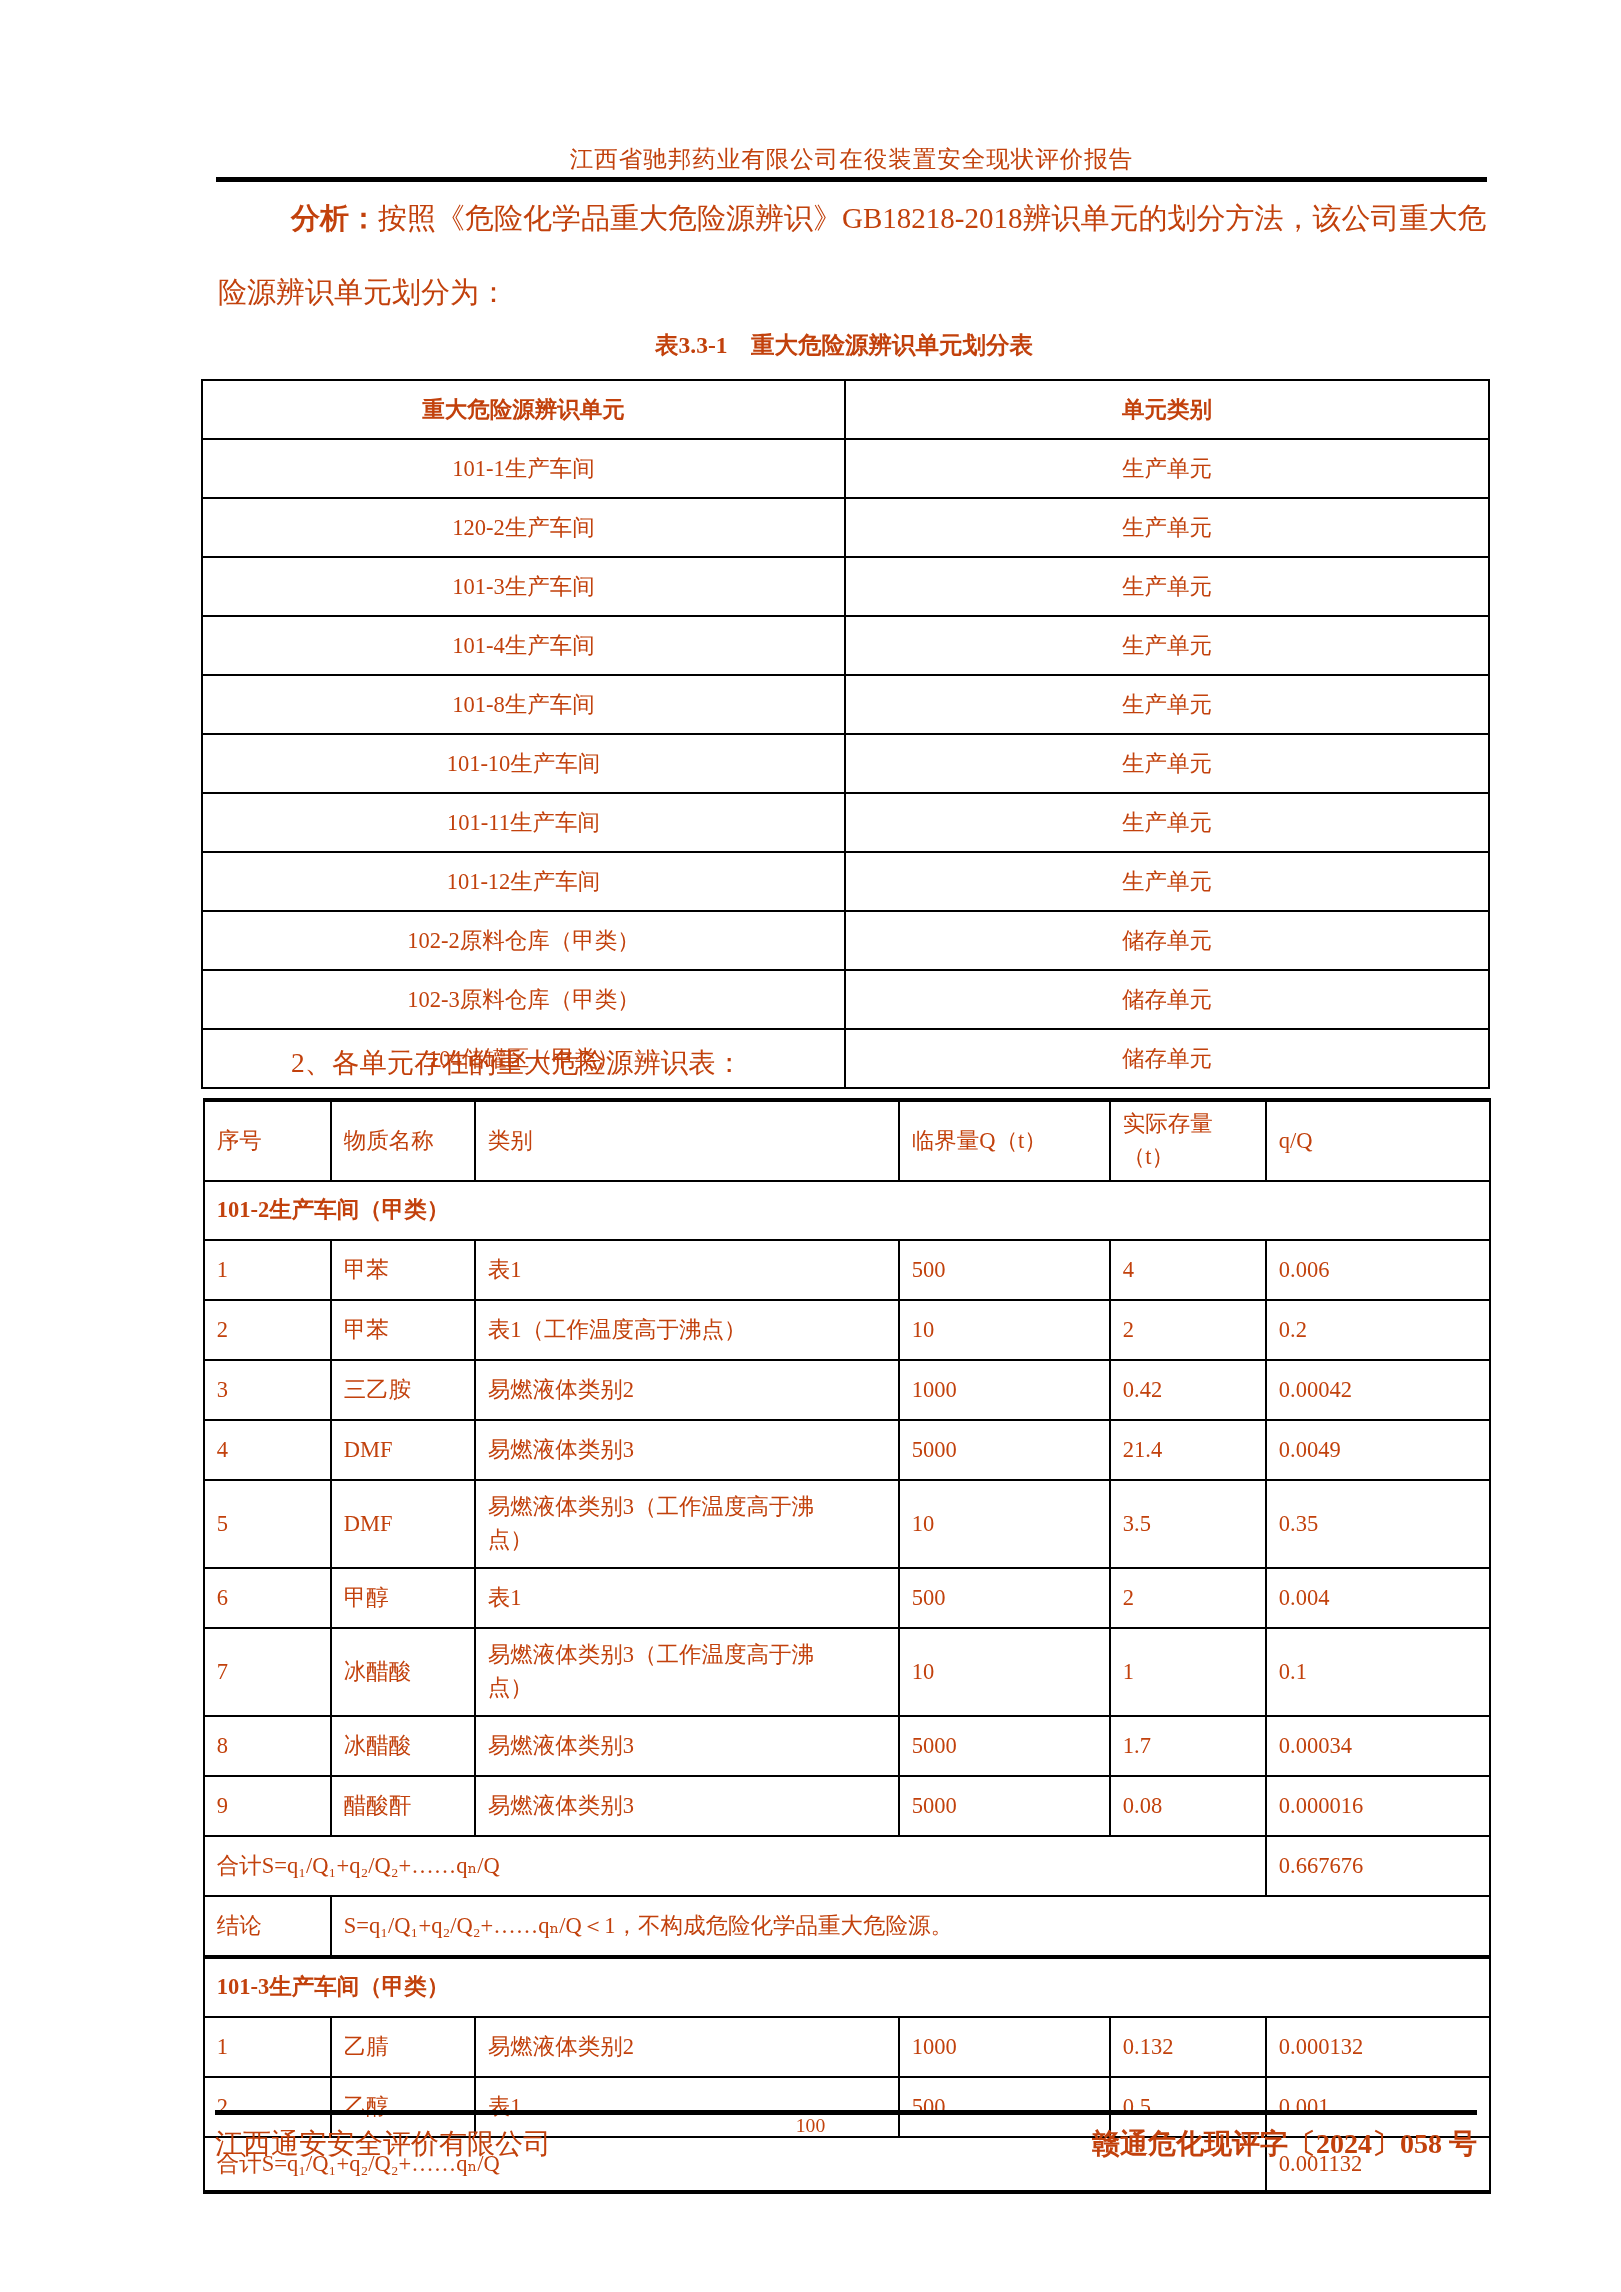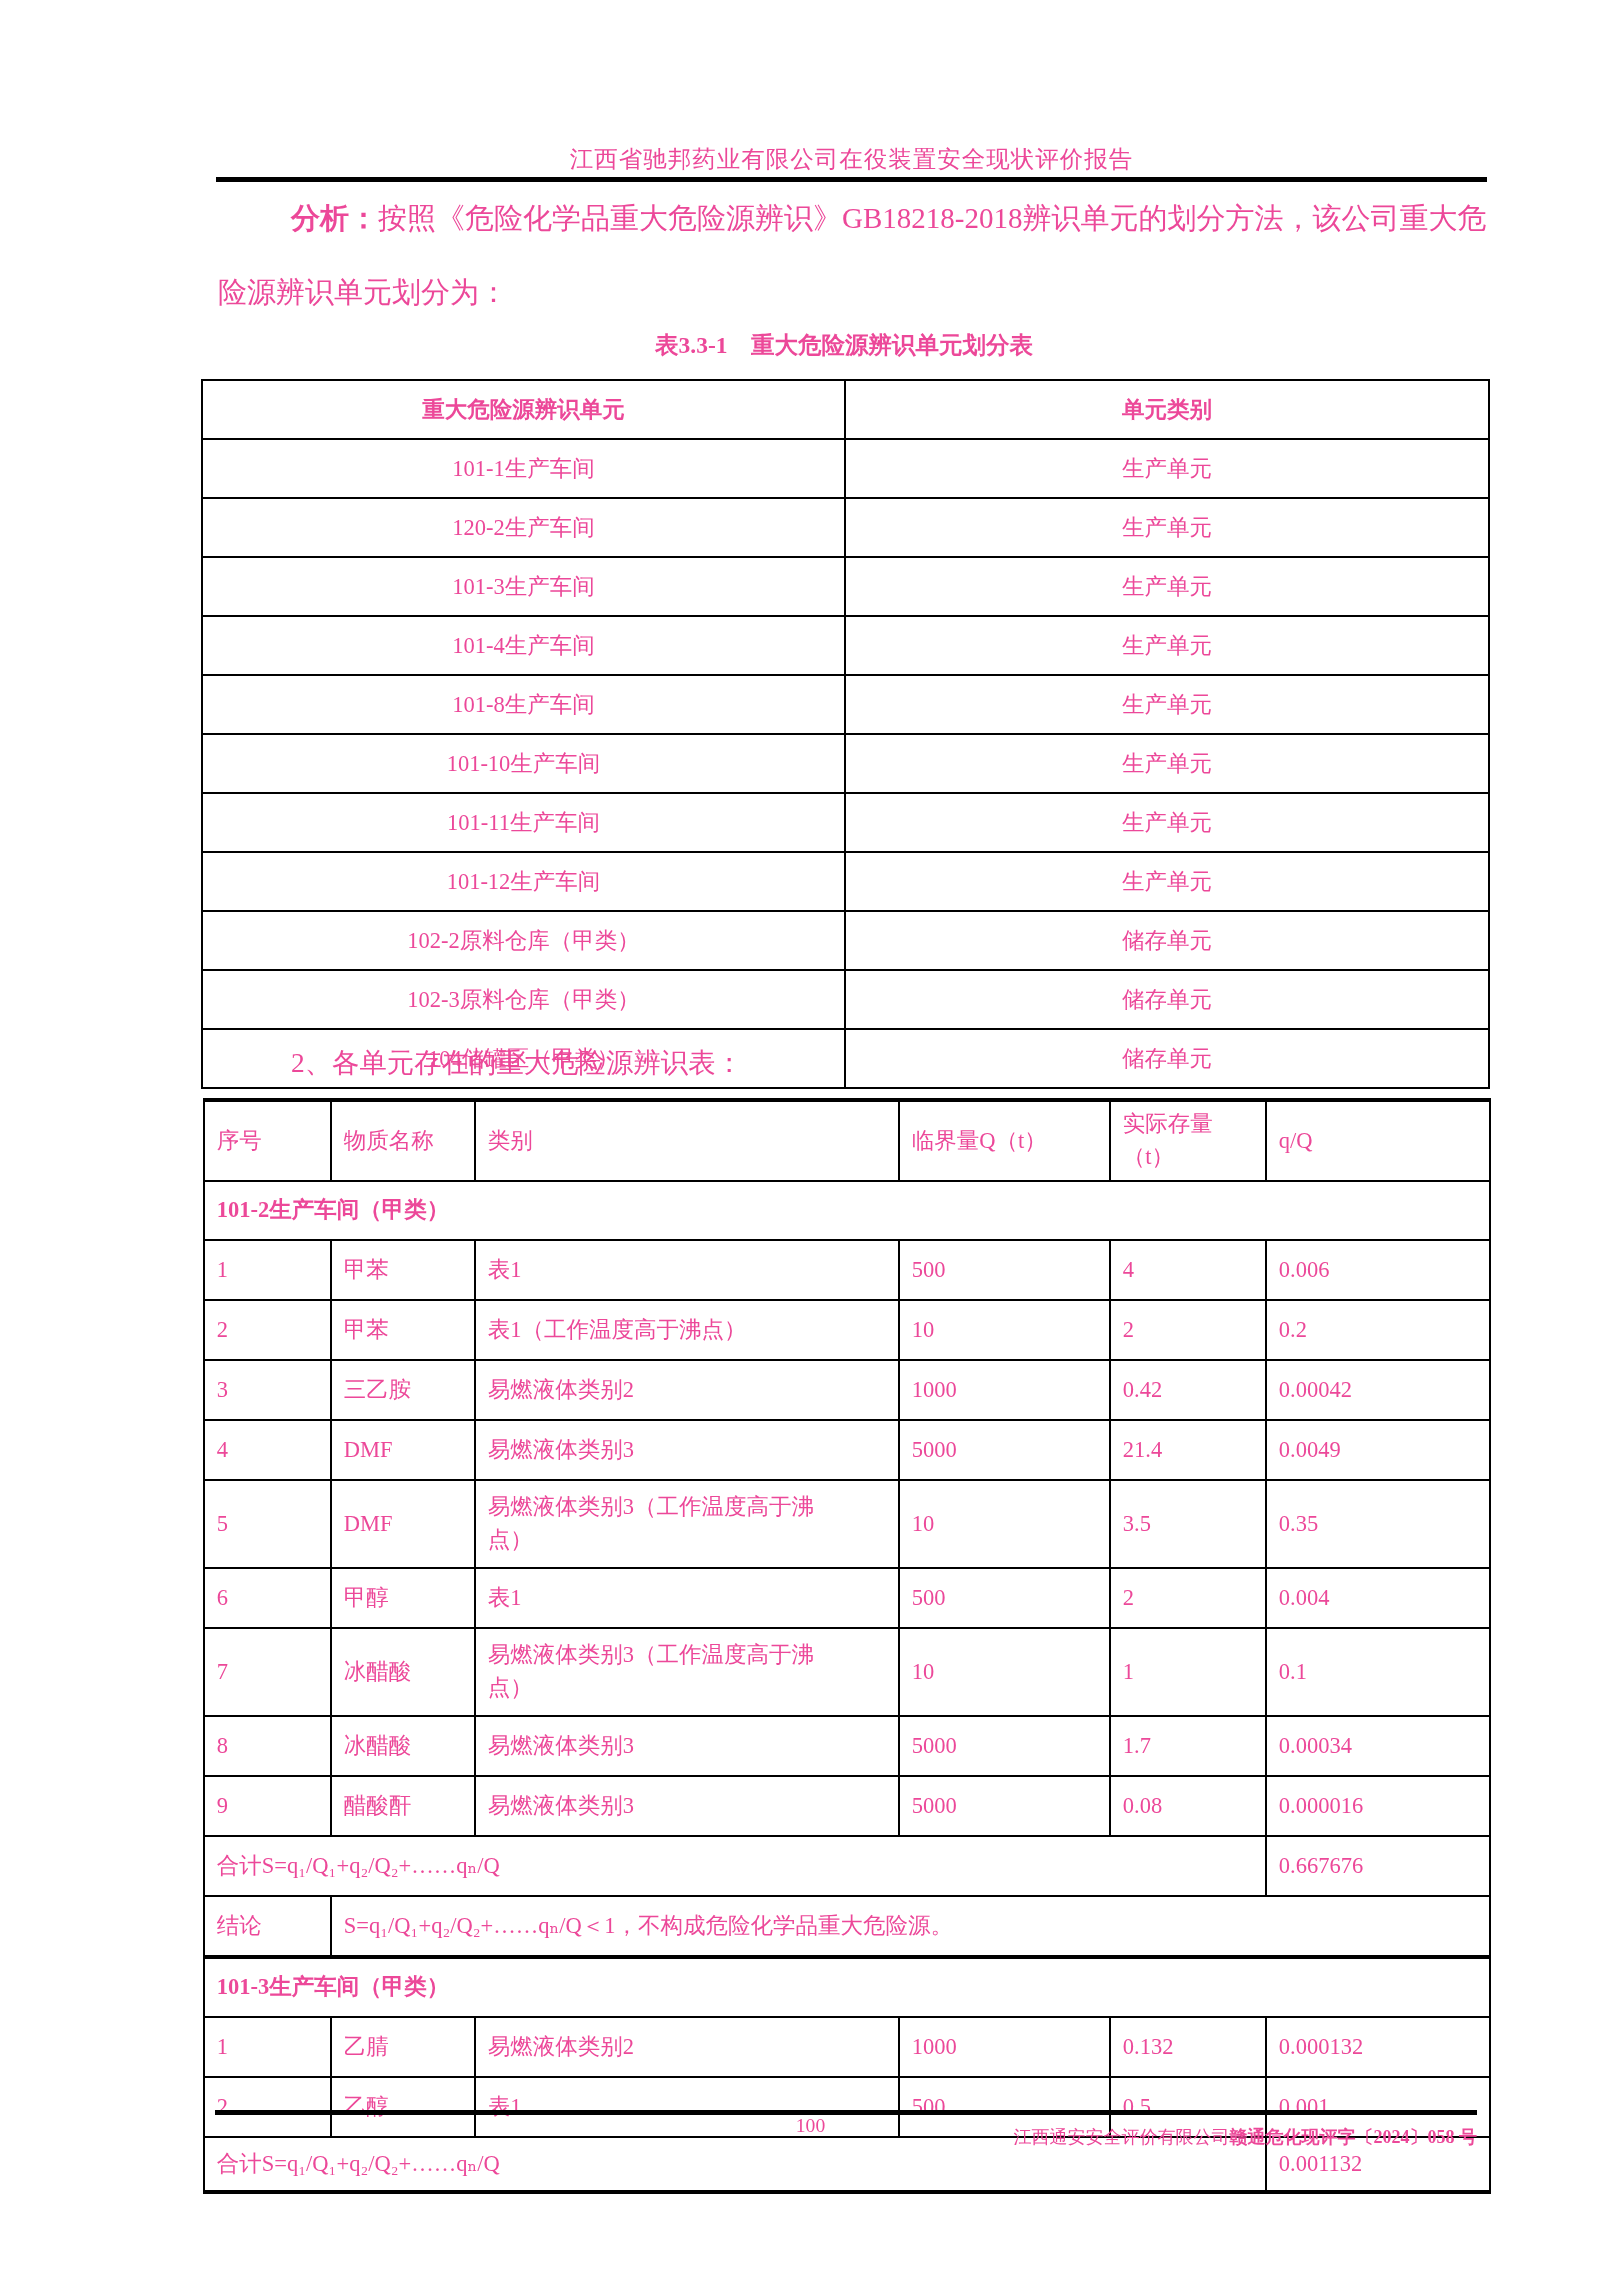--- a/index.html
+++ b/index.html
@@ -1,21 +1,21 @@
 <!DOCTYPE html>
 <html><head>
 <meta charset="utf-8">
 <style>
   html,body{margin:0;padding:0;background:#e8e8e8;}
   .page{
     position:relative;
     width:1621px;height:2293px;
     margin:0 auto;
     background:#ffffff;
-    color:#ec4899;
+    color:#c2410c;
     font-family:"Liberation Serif","DejaVu Serif",serif;
     overflow:hidden;
   }
   
   .doc-header{
     position:absolute;top:143px;left:216px;width:1271px;
     text-align:center;font-size:23.5px;letter-spacing:1px;
   }
   .header-rule{
     position:absolute;top:177px;left:216px;width:1271px;height:4.9px;
@@ -67,22 +67,22 @@
   .t2 tr.tall td{height:86px;}
   .t2 tr.totalrow td{height:58px;}
   .t2 tr.lastrow td{height:52px;}
   
   .footer-rule{
     position:absolute;top:2110px;left:215px;width:1262px;height:4.9px;
     background:#000;
   }
   .footer{
     position:absolute;top:2125px;left:215px;width:1262px;
-    display:flex;justify-content:flex-end;align-items:flex-start;
-    font-size:18px;
+    display:flex;justify-content:space-between;align-items:flex-start;
+    font-size:28px;
   }
   .footer .doc-no{font-weight:bold;}
   .pageno{
     position:absolute;top:2115px;left:50%;transform:translateX(-50%);
     font-size:19.6px;
   }
 </style>
 </head>
 <body>
 

